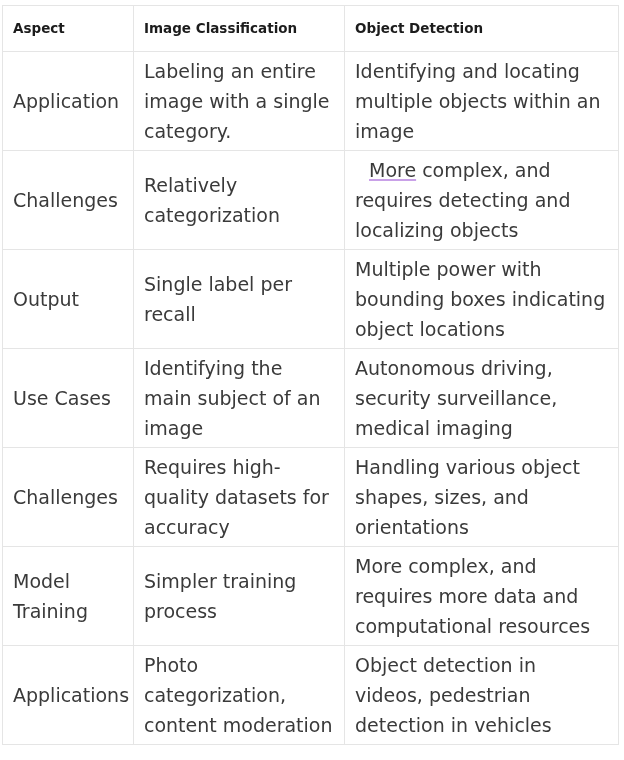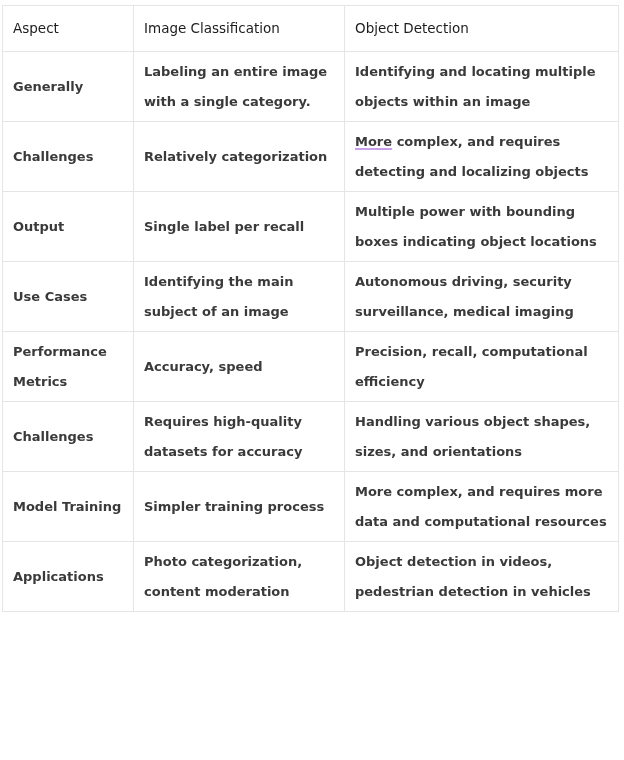--- a/index.html
+++ b/index.html
@@ -31,39 +31,39 @@
   col.col-od{width:274px;}
   th,td{
     border:1px solid var(--border-color);
     text-align:left;
     vertical-align:middle;
     box-sizing:border-box;
     overflow:hidden;
   }
   th{
     font-size:13.5px;
-    font-weight:normal;
+    font-weight:bold;
     color:var(--header-text);
     padding:14px 10px;
     height:46px;
     line-height:17px;
   }
   td{
-    font-size:13px;
+    font-size:19px;
     color:var(--body-text);
     padding:4px 10px;
     height:70px;
     line-height:30px;
-    font-weight:bold;
   }
   .seg-underline{
     text-decoration:underline;
     text-decoration-color:var(--underline-color);
     text-decoration-thickness:2px;
     text-underline-offset:2px;
+    margin-left:14px;
   }
 </style>
 </head>
 <body>
 
 <div class="page">
   <table class="comparison-table">
     <colgroup>
       <col class="col-aspect">
       <col class="col-ic">
@@ -71,43 +71,38 @@
     </colgroup>
     <thead>
       <tr>
         <th>Aspect</th>
         <th>Image Classification</th>
         <th>Object Detection</th>
       </tr>
     </thead>
     <tbody>
         <tr>
-          <td>Generally</td>
+          <td>Application</td>
           <td>Labeling an entire image with a single category.</td>
           <td>Identifying and locating multiple objects within an image</td>
         </tr>
         <tr>
           <td>Challenges</td>
           <td>Relatively categorization</td>
           <td><span class="seg-underline">More</span><span> complex, and requires detecting and localizing objects</span></td>
         </tr>
         <tr>
           <td>Output</td>
           <td>Single label per recall</td>
           <td>Multiple power with bounding boxes indicating object locations</td>
         </tr>
         <tr>
           <td>Use Cases</td>
           <td>Identifying the main subject of an image</td>
           <td>Autonomous driving, security surveillance, medical imaging</td>
-        </tr>
-        <tr>
-          <td>Performance Metrics</td>
-          <td>Accuracy, speed</td>
-          <td>Precision, recall, computational efficiency</td>
         </tr>
         <tr>
           <td>Challenges</td>
           <td>Requires high-quality datasets for accuracy</td>
           <td>Handling various object shapes, sizes, and orientations</td>
         </tr>
         <tr>
           <td>Model Training</td>
           <td>Simpler training process</td>
           <td>More complex, and requires more data and computational resources</td>

